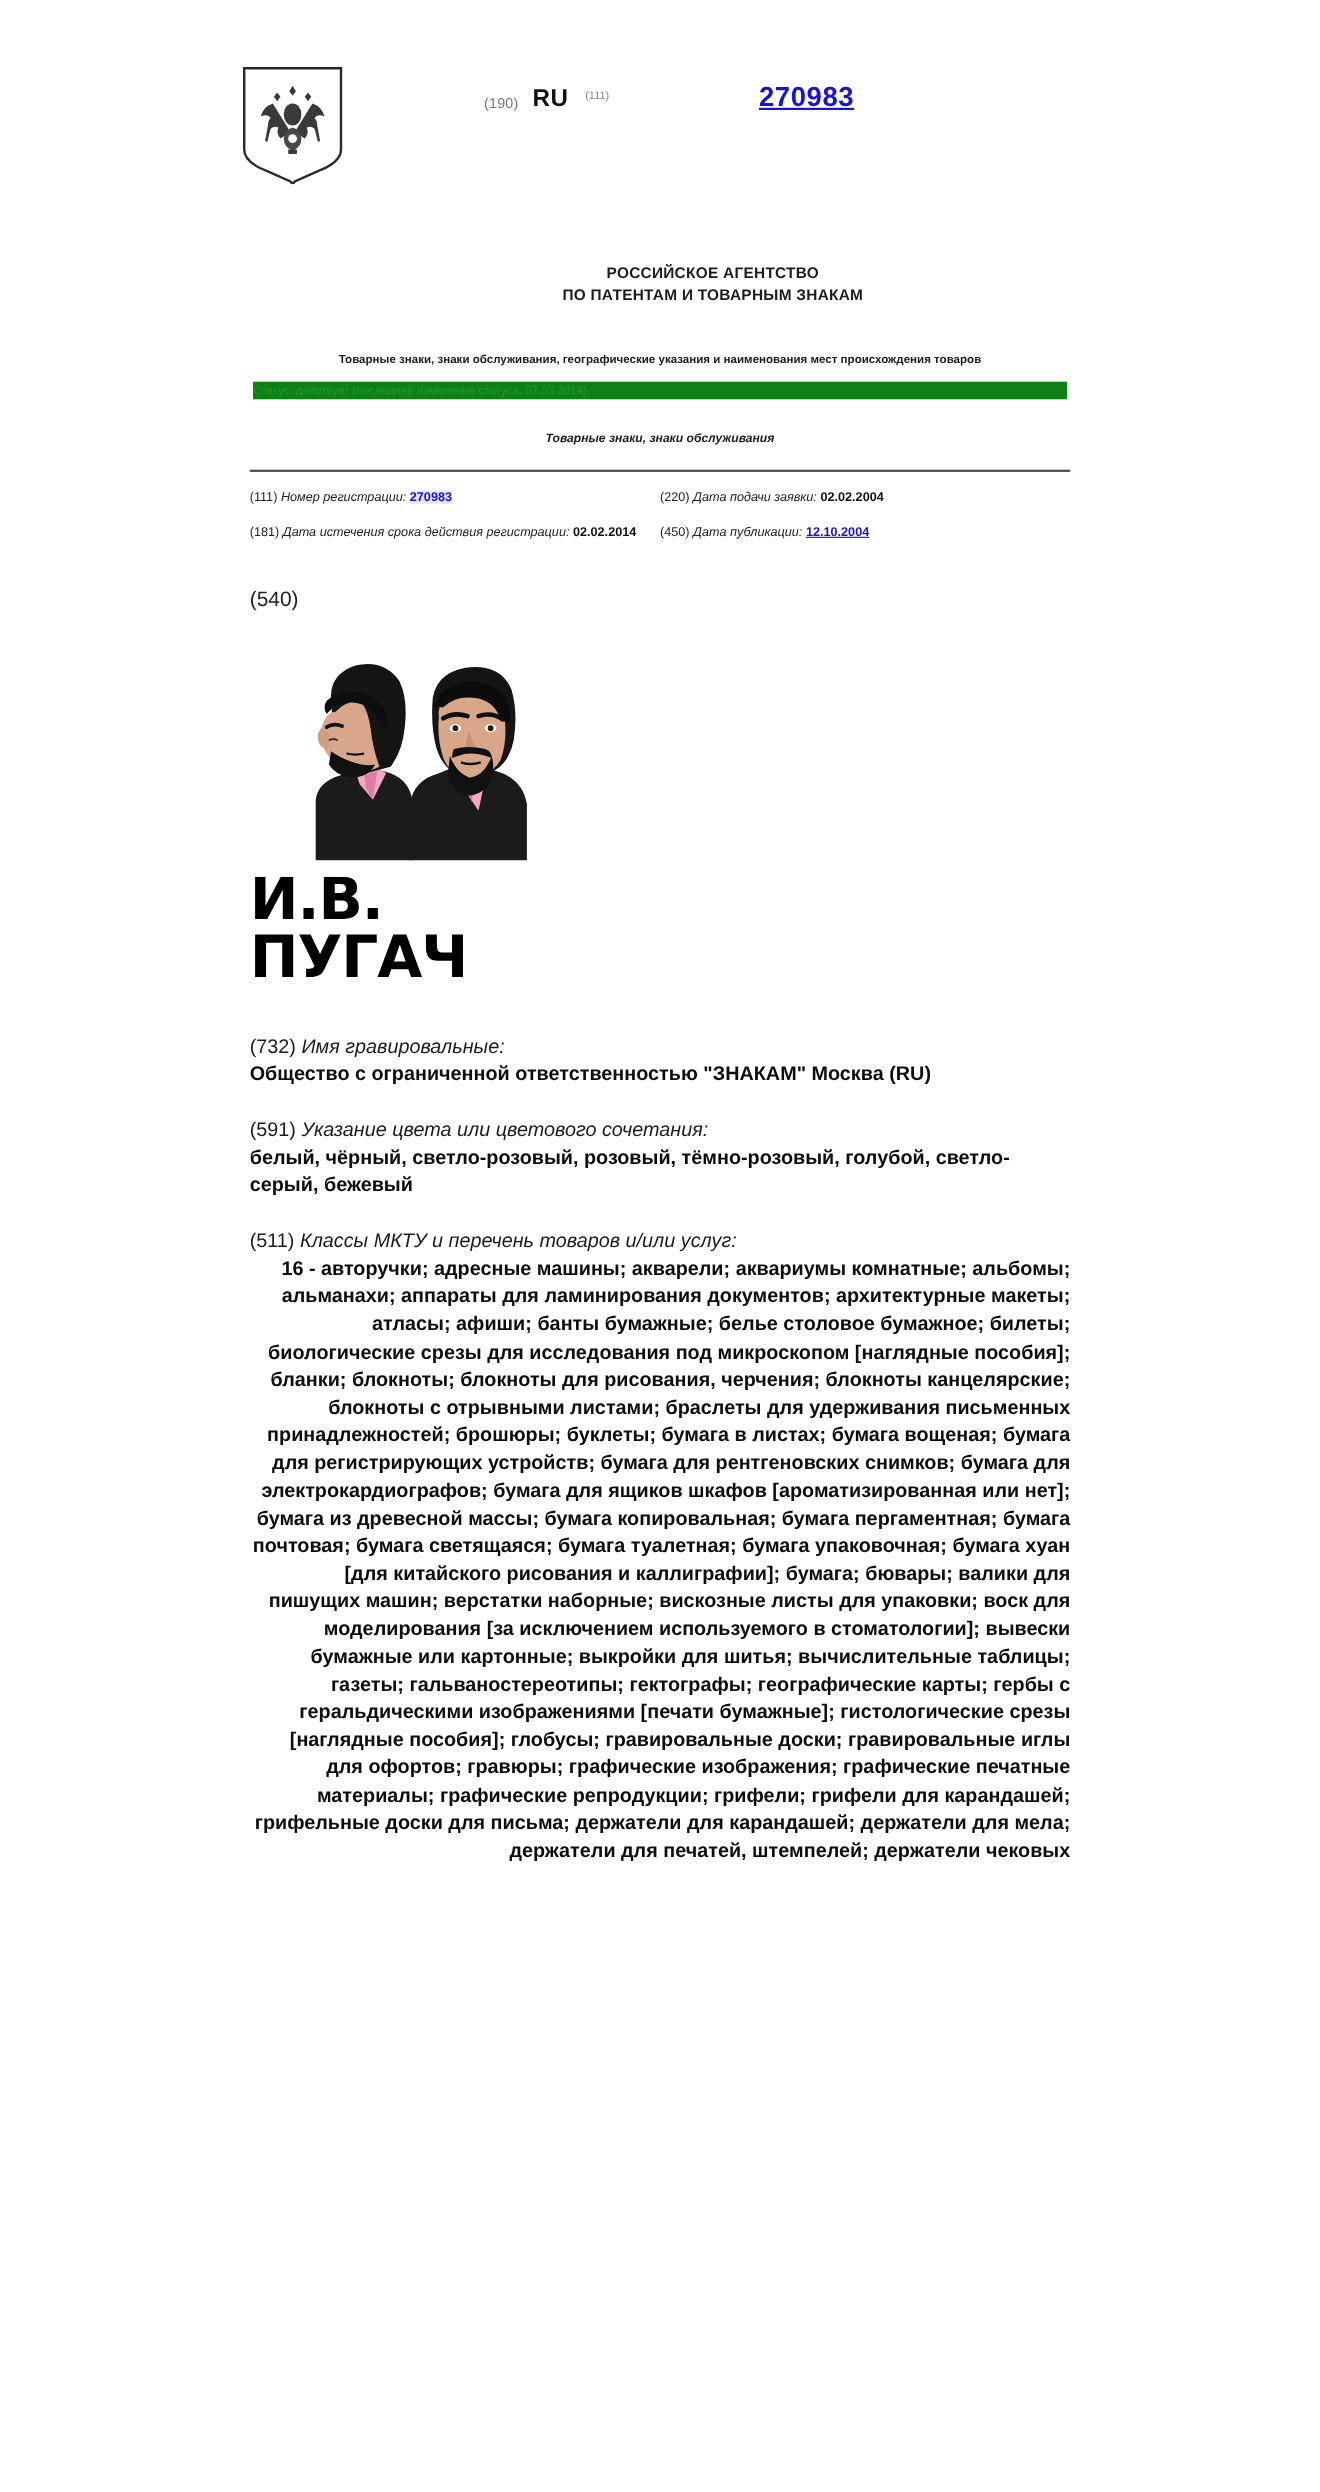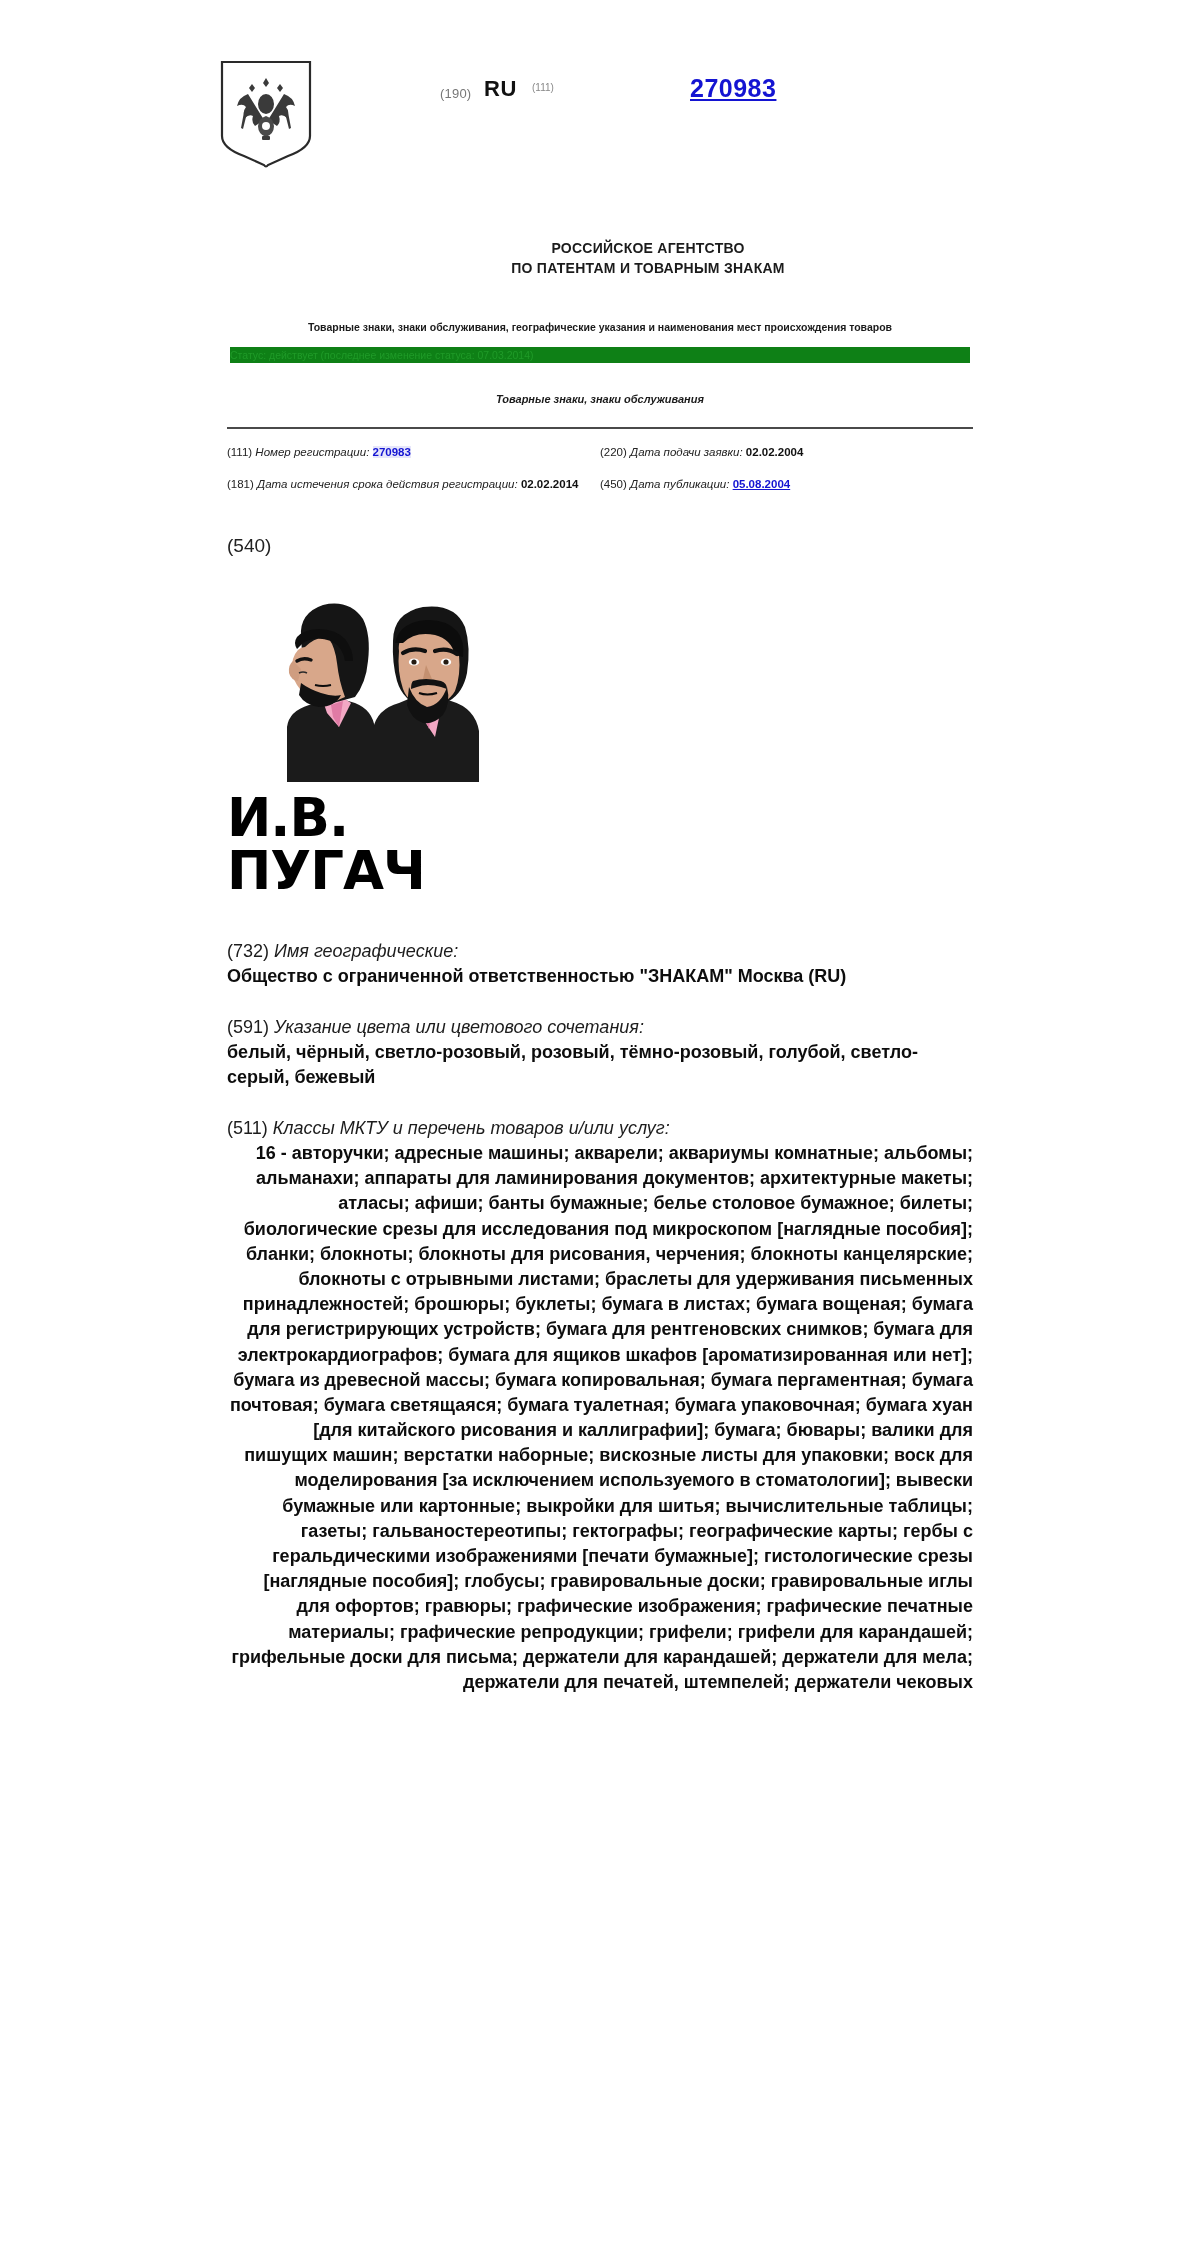--- a/index.html
+++ b/index.html
@@ -288,21 +288,21 @@
 
     <div class="biblio-row">
       <div class="biblio-col">
         <span class="inid">(181)</span>
         <span class="flabel">Дата истечения срока действия регистрации:</span>
         <span class="fvalue">02.02.2014</span>
       </div>
       <div class="biblio-col">
         <span class="inid">(450)</span>
         <span class="flabel">Дата публикации:</span>
-        <span class="fvalue link">05.08.2004</span>
+        <span class="fvalue link">12.10.2004</span>
       </div>
     </div>
   </div>
 
   <div class="mark-section">
     <div class="mark-inid">(540)</div>
 
     <div class="mark-figure">
       <div class="mark-photo">
         <svg width="290" height="220" viewBox="0 0 290 220" xmlns="http://www.w3.org/2000/svg">
@@ -344,21 +344,21 @@
       </div>
       <div class="mark-caption">И.В. ПУГАЧ</div>
     </div>
   </div>
 
   <div class="details">
 
     <div class="detail-block">
       <div class="detail-head">
         <span class="inid-big">(732)</span>
-        <span class="lab-big">Имя географические:</span>
+        <span class="lab-big">Имя гравировальные:</span>
       </div>
       <div class="detail-body">Общество с ограниченной ответственностью "ЗНАКАМ" Москва (RU)</div>
     </div>
 
     <div class="detail-block">
       <div class="detail-head">
         <span class="inid-big">(591)</span>
         <span class="lab-big">Указание цвета или цветового сочетания:</span>
       </div>
       <div class="detail-body">белый, чёрный, светло-розовый, розовый, тёмно-розовый, голубой, светло-серый, бежевый</div>

